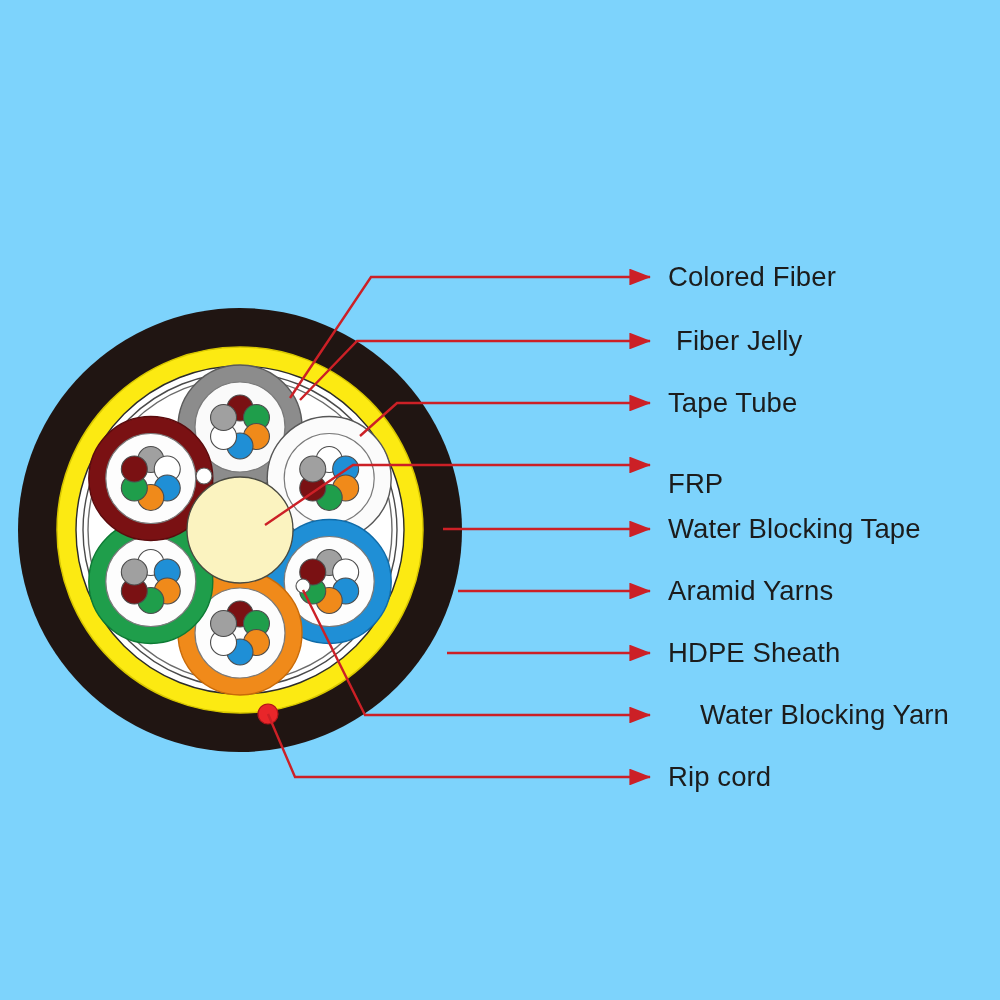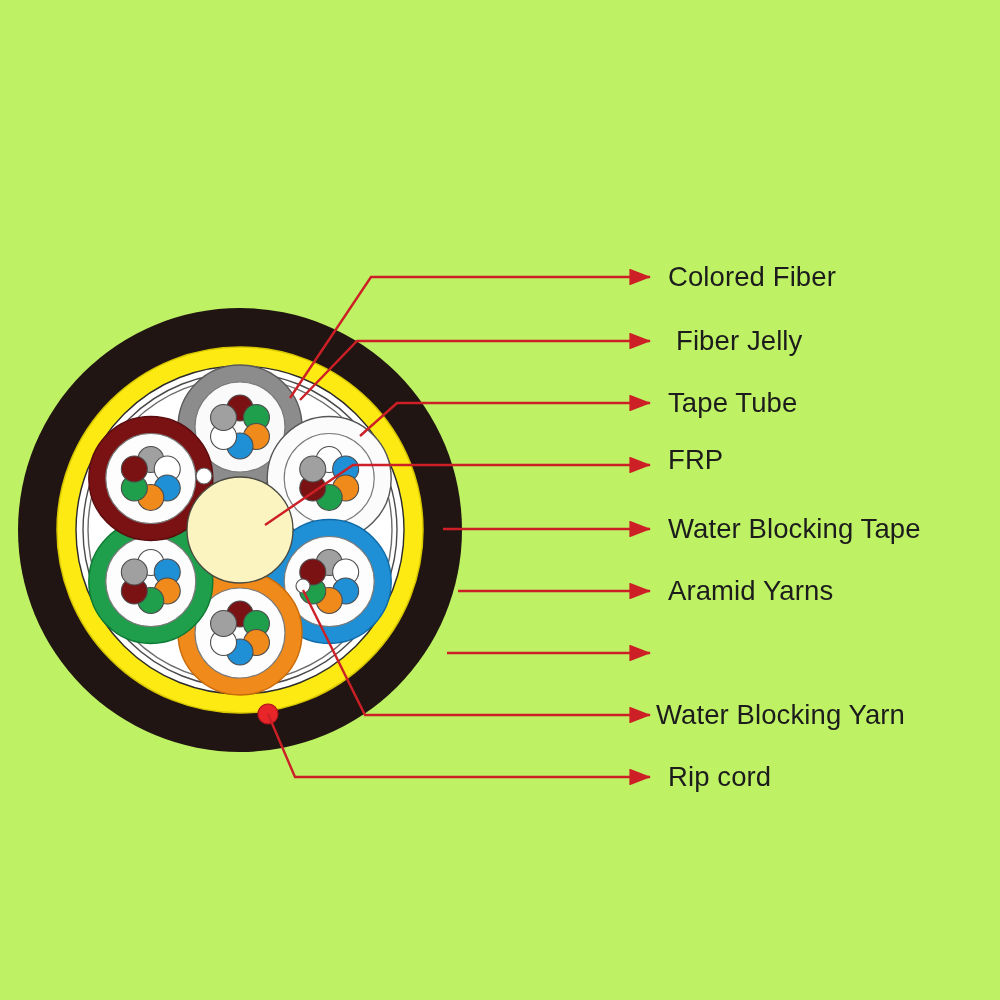--- a/index.html
+++ b/index.html
@@ -10,21 +10,21 @@
   body {
     width: 1000px;
     height: 1000px;
     font-family: "Liberation Sans", sans-serif;
     overflow: hidden;
   }
   #diagram-root {
     position: relative;
     width: 1000px;
     height: 1000px;
-    background: #bef264;
+    background: #7dd3fc;
   }
   #cable-svg {
     position: absolute;
     left: 0;
     top: 0;
     width: 1000px;
     height: 1000px;
     display: block;
   }
   .callout-list {
@@ -127,20 +127,21 @@
         <path d="M 447 653 L 650 653" fill="none" stroke="#cc2026" stroke-width="2.4" marker-end="url(#arrowhead)"></path>
         <path d="M 303 590 L 365 715 L 650 715" fill="none" stroke="#cc2026" stroke-width="2.4" marker-end="url(#arrowhead)"></path>
         <path d="M 268 714 L 295 777 L 650 777" fill="none" stroke="#cc2026" stroke-width="2.4" marker-end="url(#arrowhead)"></path>
       </g>
   </svg>
 
   <div class="callout-list" id="callout-labels">
       <div class="callout-label" style="left: 668px; top: 263px;">Colored Fiber</div>
       <div class="callout-label" style="left: 676px; top: 327px;">Fiber Jelly</div>
       <div class="callout-label" style="left: 668px; top: 389px;">Tape Tube</div>
-      <div class="callout-label" style="left: 668px; top: 446px;">FRP</div>
+      <div class="callout-label" style="left: 668px; top: 470px;">FRP</div>
       <div class="callout-label" style="left: 668px; top: 577px;">Aramid Yarns</div>
       <div class="callout-label" style="left: 668px; top: 515px;">Water Blocking Tape</div>
-      <div class="callout-label" style="left: 656px; top: 701px;">Water Blocking Yarn</div>
+      <div class="callout-label" style="left: 668px; top: 639px;">HDPE Sheath</div>
+      <div class="callout-label" style="left: 700px; top: 701px;">Water Blocking Yarn</div>
       <div class="callout-label" style="left: 668px; top: 763px;">Rip cord</div>
     </div>
 
 </div>
 
 </body></html>

